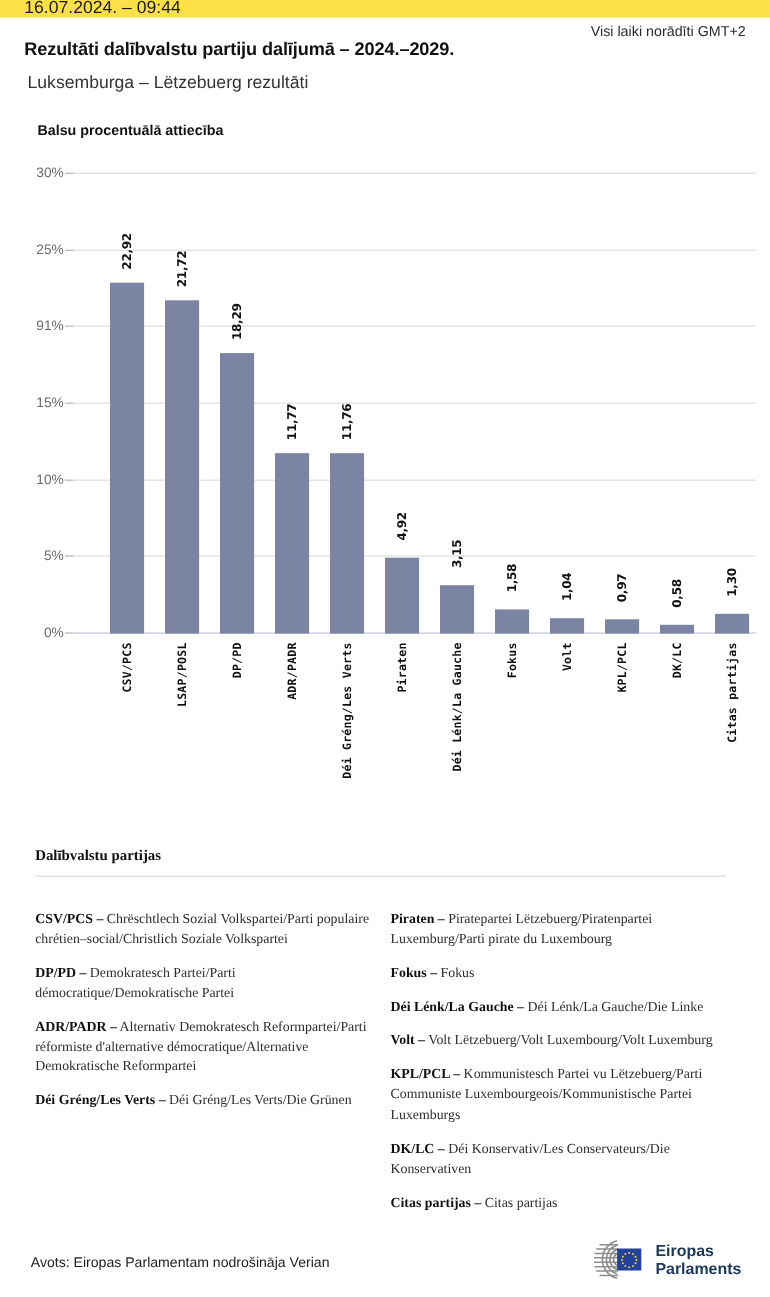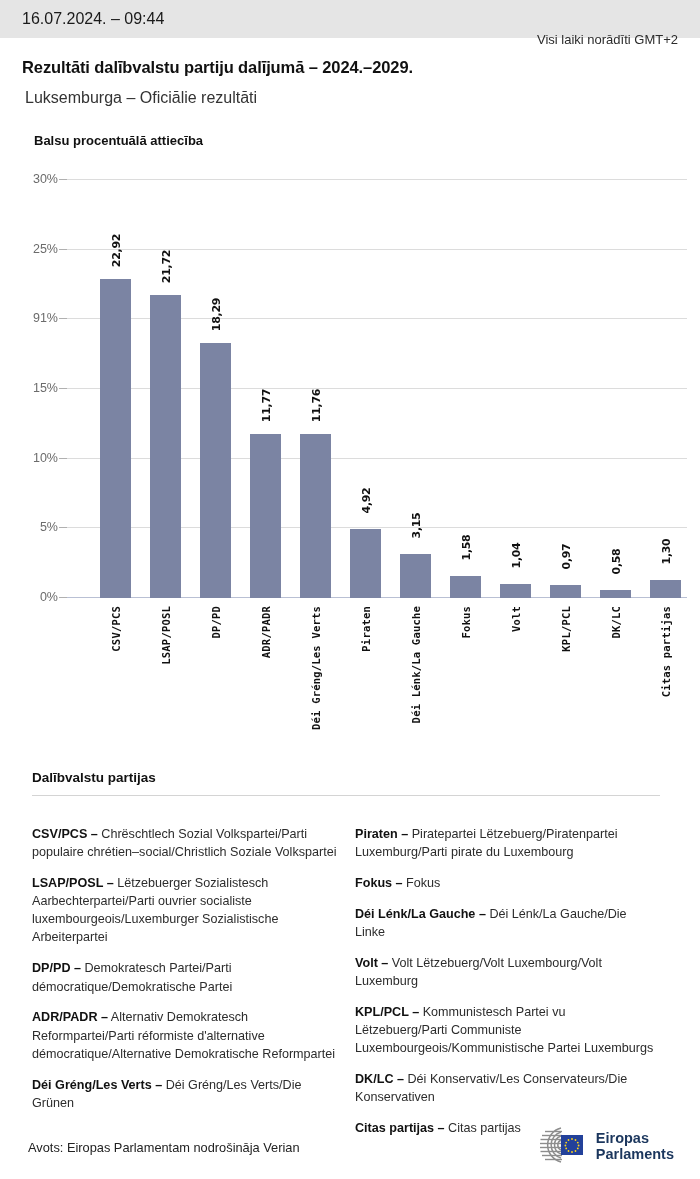--- a/index.html
+++ b/index.html
@@ -11,22 +11,22 @@
     width: 700px;
     height: 1179px;
     font-family: "Liberation Sans", sans-serif;
     color: #1a1a1a;
     overflow: hidden;
     position: relative;
   }
 
   
   .topbar {
-    height: 38px;
-    background: #e5e5e5;
+    height: 16px;
+    background: #fde047;
     display: flex;
     align-items: center;
     justify-content: space-between;
     padding: 0 22px;
     box-sizing: border-box;
   }
   .topbar-tz {
     font-size: 13px;
     font-weight: 400;
     color: #2b2b2b;
@@ -152,20 +152,21 @@
   }
 
   
   .legend-block {
     position: absolute;
     left: 0;
     top: 770px;
     width: 692px;
     padding: 0 22px;
     box-sizing: border-box;
+    font-family: Liberation Serif, serif;
   }
   .legend-title {
     font-size: 13.5px;
     font-weight: 700;
     color: #111111;
     margin: 0 0 10px 0;
     padding-left: 10px;
   }
   .legend-rule {
     height: 1px;
@@ -228,21 +229,21 @@
 </head>
 <body>
 
 <div class="topbar">
   <span>16.07.2024. – 09:44</span>
   <span class="topbar-tz">Visi laiki norādīti GMT+2</span>
 </div>
 
 <div class="titles">
   <h1 class="page-title">Rezultāti dalībvalstu partiju dalījumā – 2024.–2029.</h1>
-  <p class="page-subtitle">Luksemburga – Oficiālie rezultāti</p>
+  <p class="page-subtitle">Luksemburga – Lëtzebuerg rezultāti</p>
 </div>
 
 <div class="chart-block">
   <div class="chart-caption">Balsu procentuālā attiecība</div>
   <div class="plot-wrap">
     <div class="plot-area" id="plot-area">
       <div id="grid-layer">
           <div class="gridline axis0" style="bottom: 0px;">
             <span class="ytick">0%</span>
             <span class="tickdash"></span>
@@ -337,21 +338,20 @@
     </div>
   </div>
 </div>
 
 <div class="legend-block">
   <div class="legend-title">Dalībvalstu partijas</div>
   <div class="legend-rule"></div>
   <div class="legend-cols">
     <div class="legend-col" id="legend-left">
         <p class="legend-item"><b>CSV/PCS –</b><span> Chrëschtlech Sozial Volkspartei/Parti populaire chrétien–social/Christlich Soziale Volkspartei</span></p>
-        <p class="legend-item"><b>LSAP/POSL –</b><span> Lëtzebuerger Sozialistesch Aarbechterpartei/Parti ouvrier socialiste luxembourgeois/Luxemburger Sozialistische Arbeiterpartei</span></p>
         <p class="legend-item"><b>DP/PD –</b><span> Demokratesch Partei/Parti démocratique/Demokratische Partei</span></p>
         <p class="legend-item"><b>ADR/PADR –</b><span> Alternativ Demokratesch Reformpartei/Parti réformiste d'alternative démocratique/Alternative Demokratische Reformpartei</span></p>
         <p class="legend-item"><b>Déi Gréng/Les Verts –</b><span> Déi Gréng/Les Verts/Die Grünen</span></p>
       </div>
     <div class="legend-col" id="legend-right">
         <p class="legend-item"><b>Piraten –</b><span> Piratepartei Lëtzebuerg/Piratenpartei Luxemburg/Parti pirate du Luxembourg</span></p>
         <p class="legend-item"><b>Fokus –</b><span> Fokus</span></p>
         <p class="legend-item"><b>Déi Lénk/La Gauche –</b><span> Déi Lénk/La Gauche/Die Linke</span></p>
         <p class="legend-item"><b>Volt –</b><span> Volt Lëtzebuerg/Volt Luxembourg/Volt Luxemburg</span></p>
         <p class="legend-item"><b>KPL/PCL –</b><span> Kommunistesch Partei vu Lëtzebuerg/Parti Communiste Luxembourgeois/Kommunistische Partei Luxemburgs</span></p>

